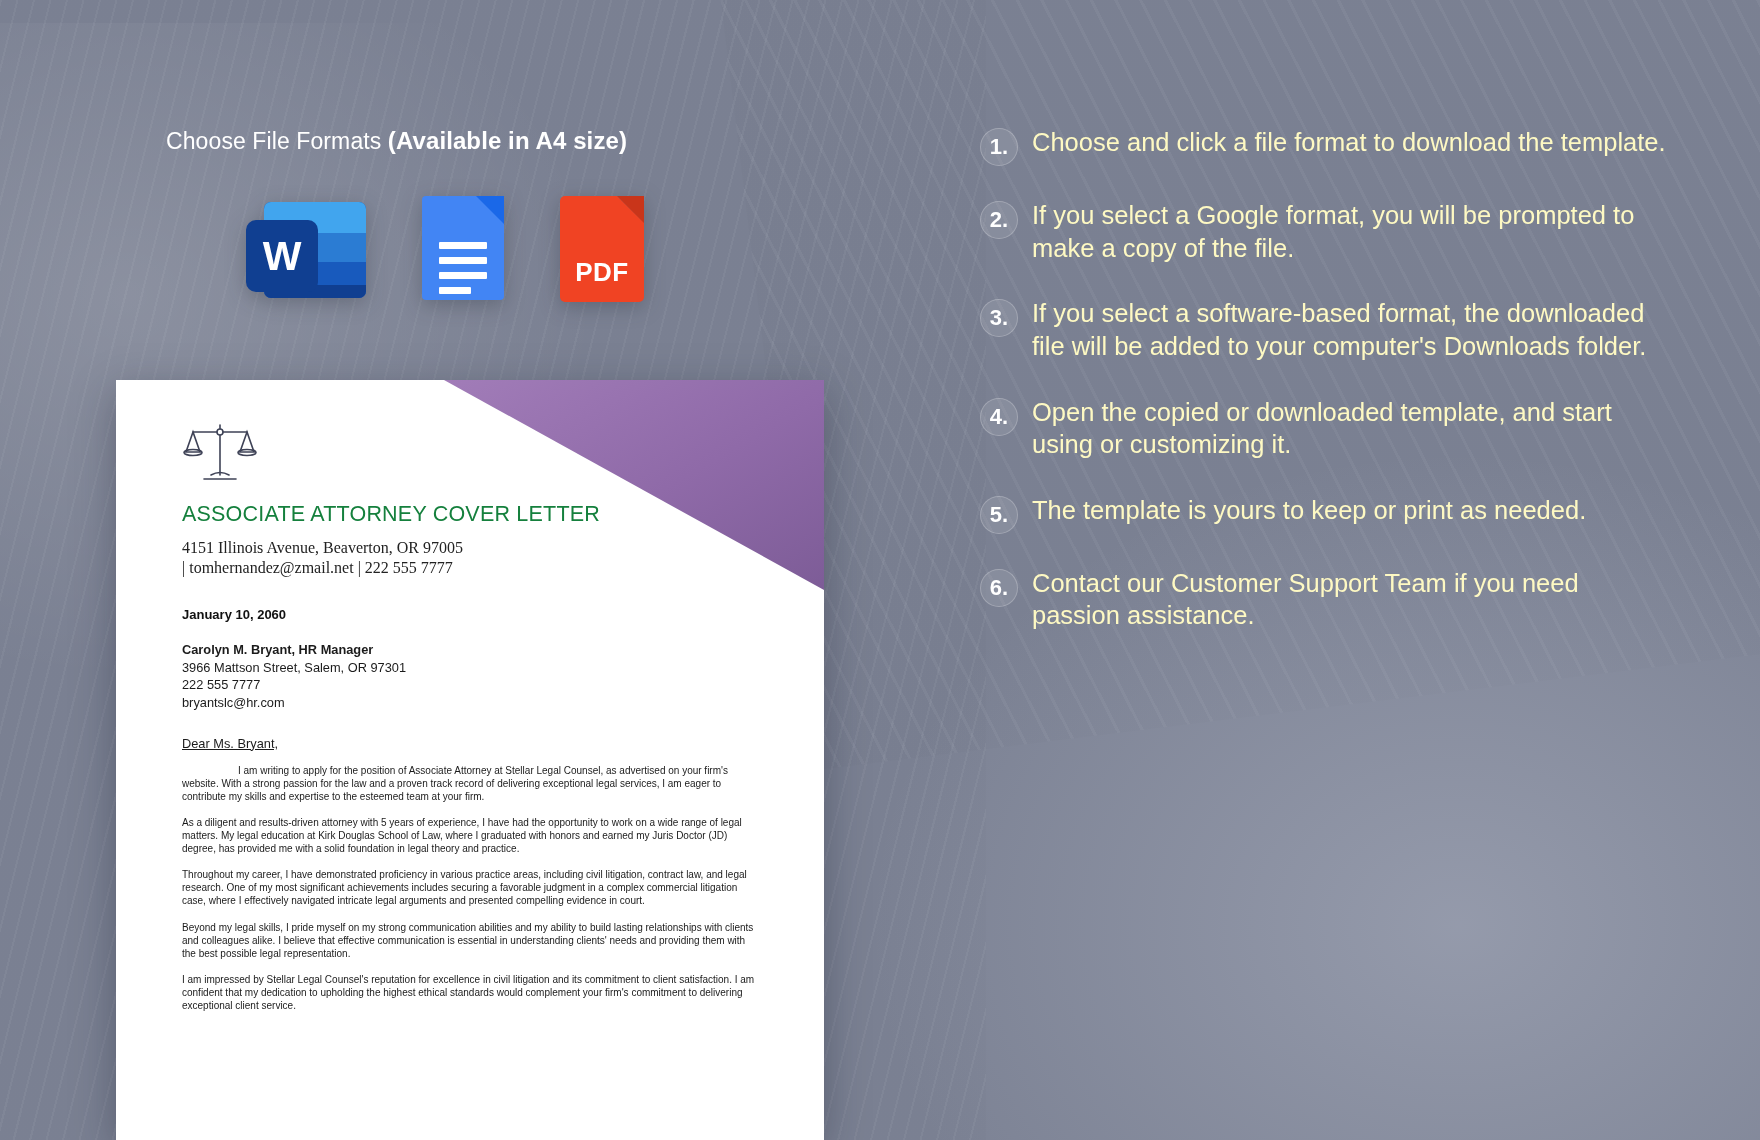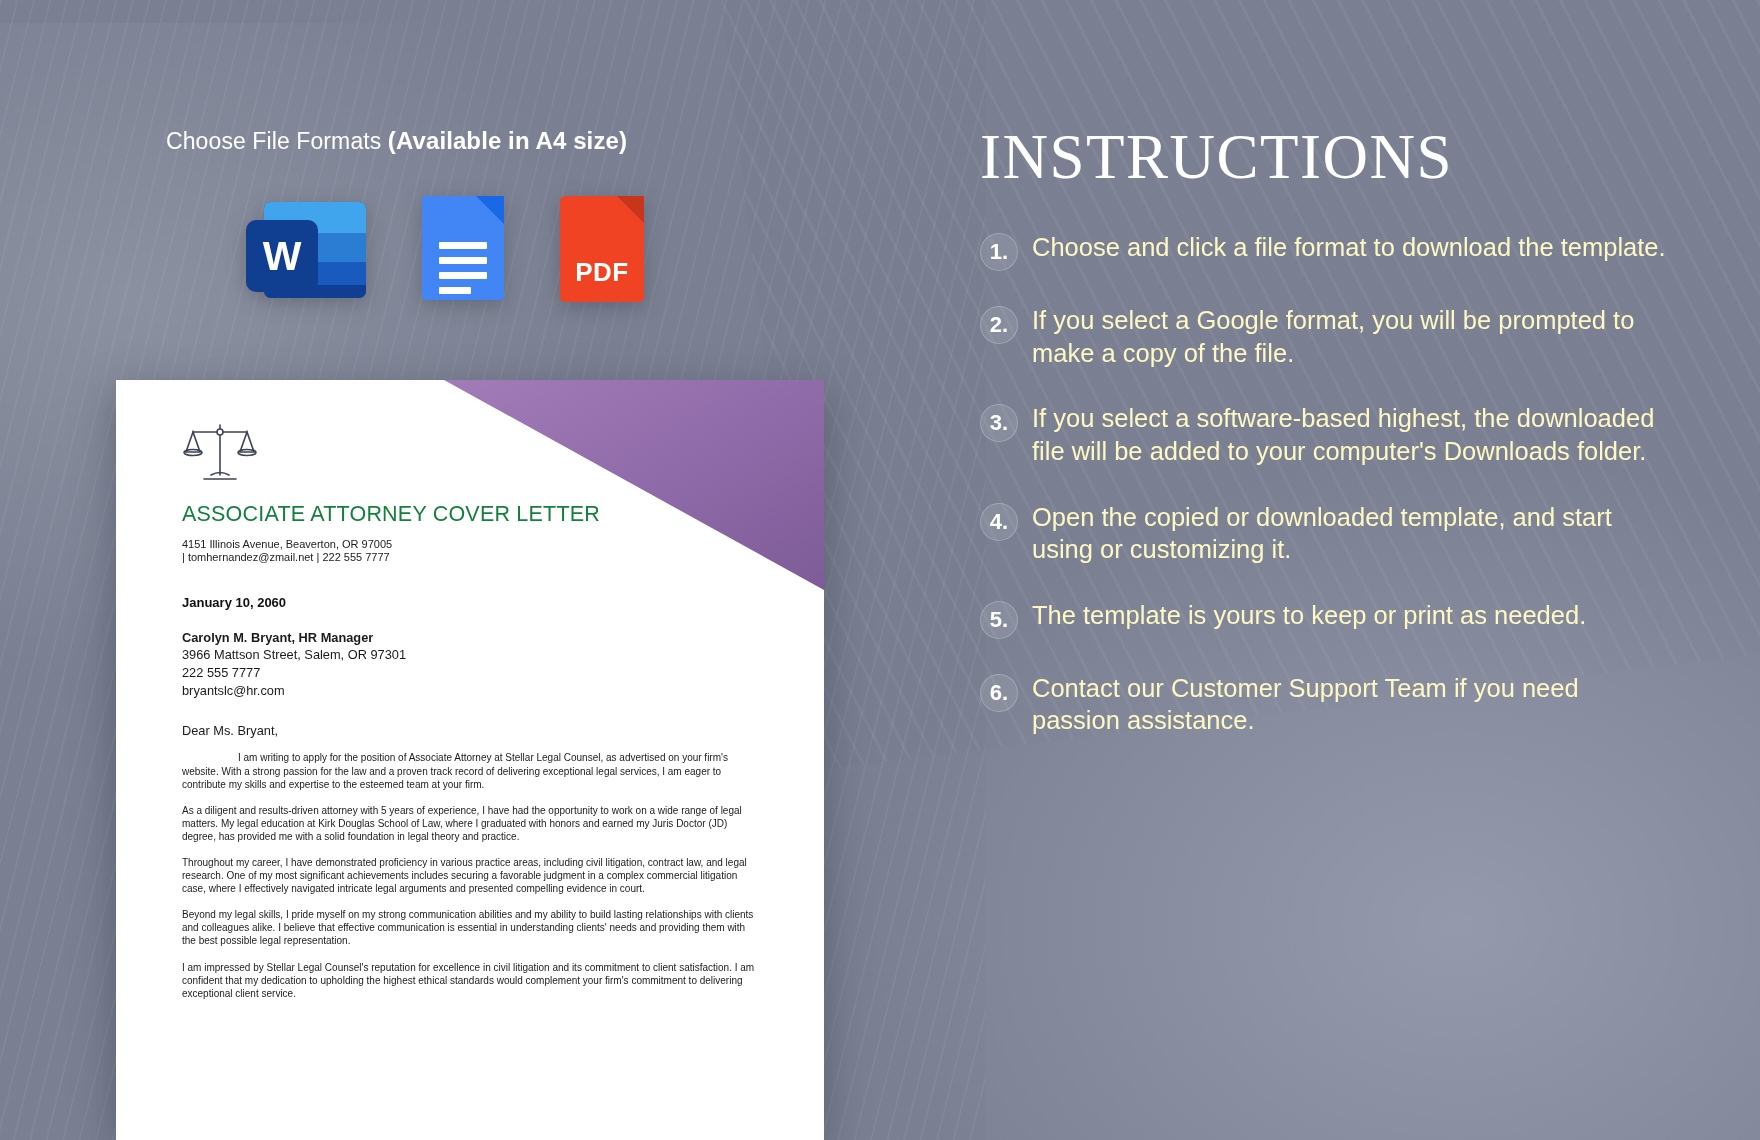--- a/index.html
+++ b/index.html
@@ -207,41 +207,43 @@
   .scales-logo { width: 76px; height: 70px; display: block; margin-bottom: 14px; }
 
   #doc-title {
     font-size: 21.5px;
     font-weight: 400;
     color: #15803d;
     letter-spacing: .2px;
     margin-bottom: 11px;
   }
   .doc-contact {
-    font-size: 11px;
+    font-size: 16px;
     color: #222;
     line-height: 1.22;
+    font-family: Liberation Serif, serif;
   }
   .doc-date {
     margin-top: 30px;
     font-size: 13px;
     font-weight: 700;
     color: #111;
   }
   .doc-recipient {
     margin-top: 19px;
     font-size: 12.8px;
     color: #1b1b1b;
     line-height: 1.38;
   }
   .doc-recipient .name { font-weight: 700; }
   .doc-salutation {
     margin-top: 24px;
     font-size: 12.8px;
     color: #1b1b1b;
+    text-decoration: underline;
   }
   .doc-para {
     margin-top: 13px;
     font-size: 10px;
     line-height: 1.31;
     color: #1b1b1b;
     text-align: left;
     max-width: 575px;
   }
   .doc-para.first { text-indent: 56px; }
@@ -376,33 +378,32 @@
       <p class="doc-para">Throughout my career, I have demonstrated proficiency in various practice areas, including civil litigation, contract law, and legal research. One of my most significant achievements includes securing a favorable judgment in a complex commercial litigation case, where I effectively navigated intricate legal arguments and presented compelling evidence in court.</p>
       <p class="doc-para">Beyond my legal skills, I pride myself on my strong communication abilities and my ability to build lasting relationships with clients and colleagues alike. I believe that effective communication is essential in understanding clients' needs and providing them with the best possible legal representation.</p>
       <p class="doc-para">I am impressed by Stellar Legal Counsel's reputation for excellence in civil litigation and its commitment to client satisfaction. I am confident that my dedication to upholding the highest ethical standards would complement your firm's commitment to delivering exceptional client service.</p>
 
     </div>
   </div>
 
 </div>
 
 <div id="instructions-panel">
-  <div id="instructions-title">INSTRUCTIONS</div>
 
   <div class="instruction-item">
     <div class="instruction-num">1.</div>
     <div class="instruction-text">Choose and click a file format to download the template.</div>
   </div>
   <div class="instruction-item">
     <div class="instruction-num">2.</div>
     <div class="instruction-text">If you select a Google format, you will be prompted to make a copy of the file.</div>
   </div>
   <div class="instruction-item">
     <div class="instruction-num">3.</div>
-    <div class="instruction-text">If you select a software-based highest, the downloaded file will be added to your computer's Downloads folder.</div>
+    <div class="instruction-text">If you select a software-based format, the downloaded file will be added to your computer's Downloads folder.</div>
   </div>
   <div class="instruction-item">
     <div class="instruction-num">4.</div>
     <div class="instruction-text">Open the copied or downloaded template, and start using or customizing it.</div>
   </div>
   <div class="instruction-item">
     <div class="instruction-num">5.</div>
     <div class="instruction-text">The template is yours to keep or print as needed.</div>
   </div>
   <div class="instruction-item">

